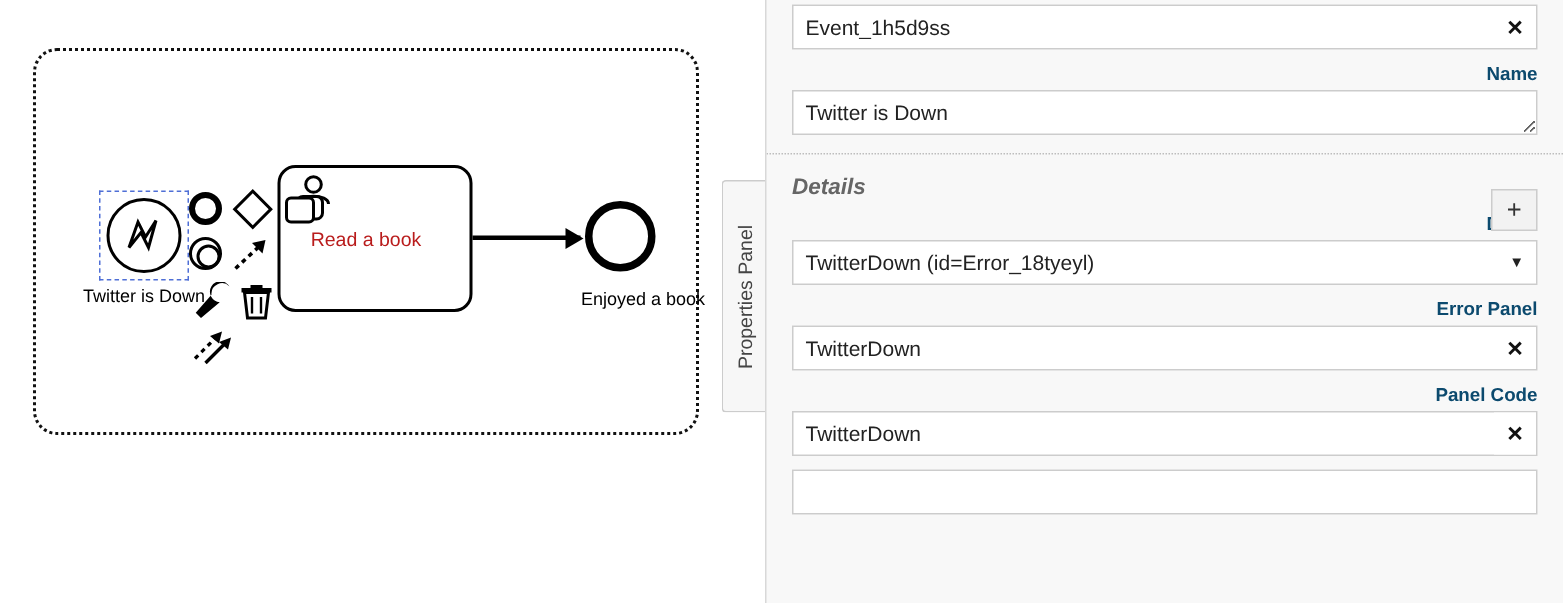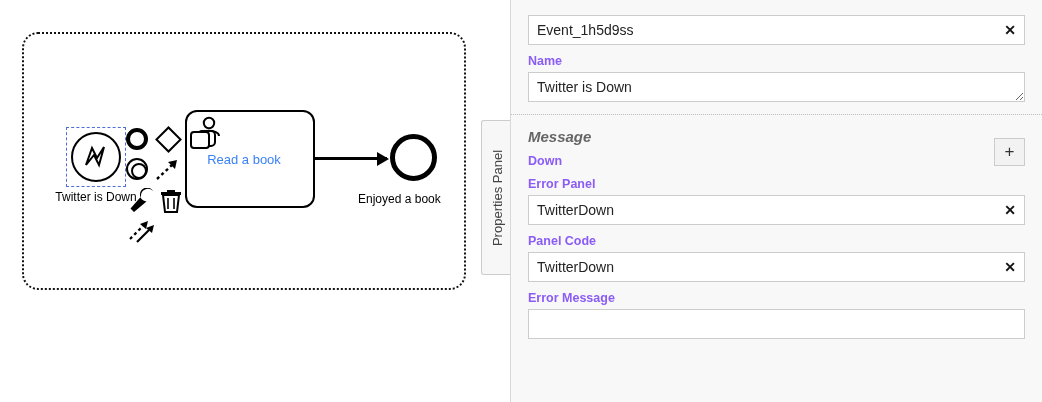--- a/index.html
+++ b/index.html
@@ -53,21 +53,21 @@
 
   
   .user-task {
     position: absolute; left: 185px; top: 110px;
     width: 130px; height: 98px;
     border: 2.6px solid #000; border-radius: 12px;
     background: #fff;
   }
   .user-task .tlabel {
     position: absolute; left: 0; right: 12px; top: 40px;
-    text-align: center; font-size: 13px; color: #3b82f6;
+    text-align: center; font-size: 13px; color: #b91c1c;
   }
   .user-task .user-icon {
     position: absolute; left: 7px; top: 4px;
     width: 30px; height: 34px;
   }
 
   
   .flow {
     position: absolute; left: 315px; top: 157px;
     width: 72px; height: 3px; background: #000;
@@ -81,21 +81,21 @@
 
   
   .end-event {
     position: absolute; left: 390px; top: 134px;
     width: 47px; height: 47px;
     border: 5px solid #000; border-radius: 50%;
     background: #fff;
   }
   .label-enjoyed {
     position: absolute; left: 358px; top: 192px;
-    width: 112px; text-align: left;
+    width: 112px; text-align: right;
     font-size: 12px; color: #000; white-space: nowrap;
   }
 
   
   .ctx-pad { position: absolute; left: 126px; top: 124px; width: 76px; height: 124px; }
   .ctx-icon { position: absolute; }
   .ctx-circle-thick {
     width: 22px; height: 22px; border: 4px solid #000; border-radius: 50%; background: #fff;
   }
   .ctx-diamond {
@@ -134,21 +134,21 @@
     background: #f8f8f8;
     border-left: 1px solid #d8d8d8;
     overflow: hidden;
     font-size: 13px;
   }
   .pgroup { padding: 0 17px; }
 
   .fld { position: relative; margin-bottom: 9px; }
   .lab {
     display: block; font-size: 12.5px; font-weight: bold;
-    color: #8b5cf6; margin-bottom: 4px;
+    color: #0c4a6e; margin-bottom: 4px; text-align: right;
   }
   .txt {
     width: 100%; height: 30px;
     border: 1px solid #cccccc; background: #ffffff;
     padding: 0 30px 0 8px;
     font-size: 14px; color: #222; font-family: "Liberation Sans", sans-serif;
     line-height: 28px;
     outline: none;
     border-radius: 0;
   }
@@ -258,55 +258,58 @@
       </svg>
     </div>
   </div>
 
   <div id="panel-tab">
     <span class="vtext">Properties Panel</span>
   </div>
 
   <div id="panel">
 
-    <div class="pgroup" style="padding-top:3px;margin-top:12px;">
+    <div class="pgroup" style="padding-top:3px;">
 
       <div class="fld">
         <input class="txt" type="text" value="Event_1h5d9ss" style="">
         <span class="clear-x">✕</span>
       </div>
 
       <div class="fld">
         <label class="lab">Name</label>
         <textarea class="ta" style="">Twitter is Down</textarea>
       </div>
     </div>
 
     <div class="divider"></div>
 
-    <div class="details-h">Message</div>
+    <div class="details-h">Details</div>
 
     <div class="pgroup">
 
       <div class="fld row-with-add">
         <label class="lab">Down</label>
         <span class="add-btn">+</span>
+        <div class="sel">
+          <span>TwitterDown (id=Error_18tyeyl)</span>
+          <span class="caret">▼</span>
+        </div>
       </div>
 
       <div class="fld">
         <label class="lab">Error Panel</label>
         <input class="txt" type="text" value="TwitterDown" style="">
         <span class="clear-x">✕</span>
       </div>
 
       <div class="fld">
         <label class="lab">Panel Code</label>
         <input class="txt" type="text" value="TwitterDown" style="">
         <span class="clear-x">✕</span>
       </div>
 
       <div class="fld">
-        <label class="lab">Error Message</label>
         <input class="txt" type="text" style="padding-right: 8px;" value="">
       </div>
     </div>
   </div>
 </div>
 
 </body></html>

